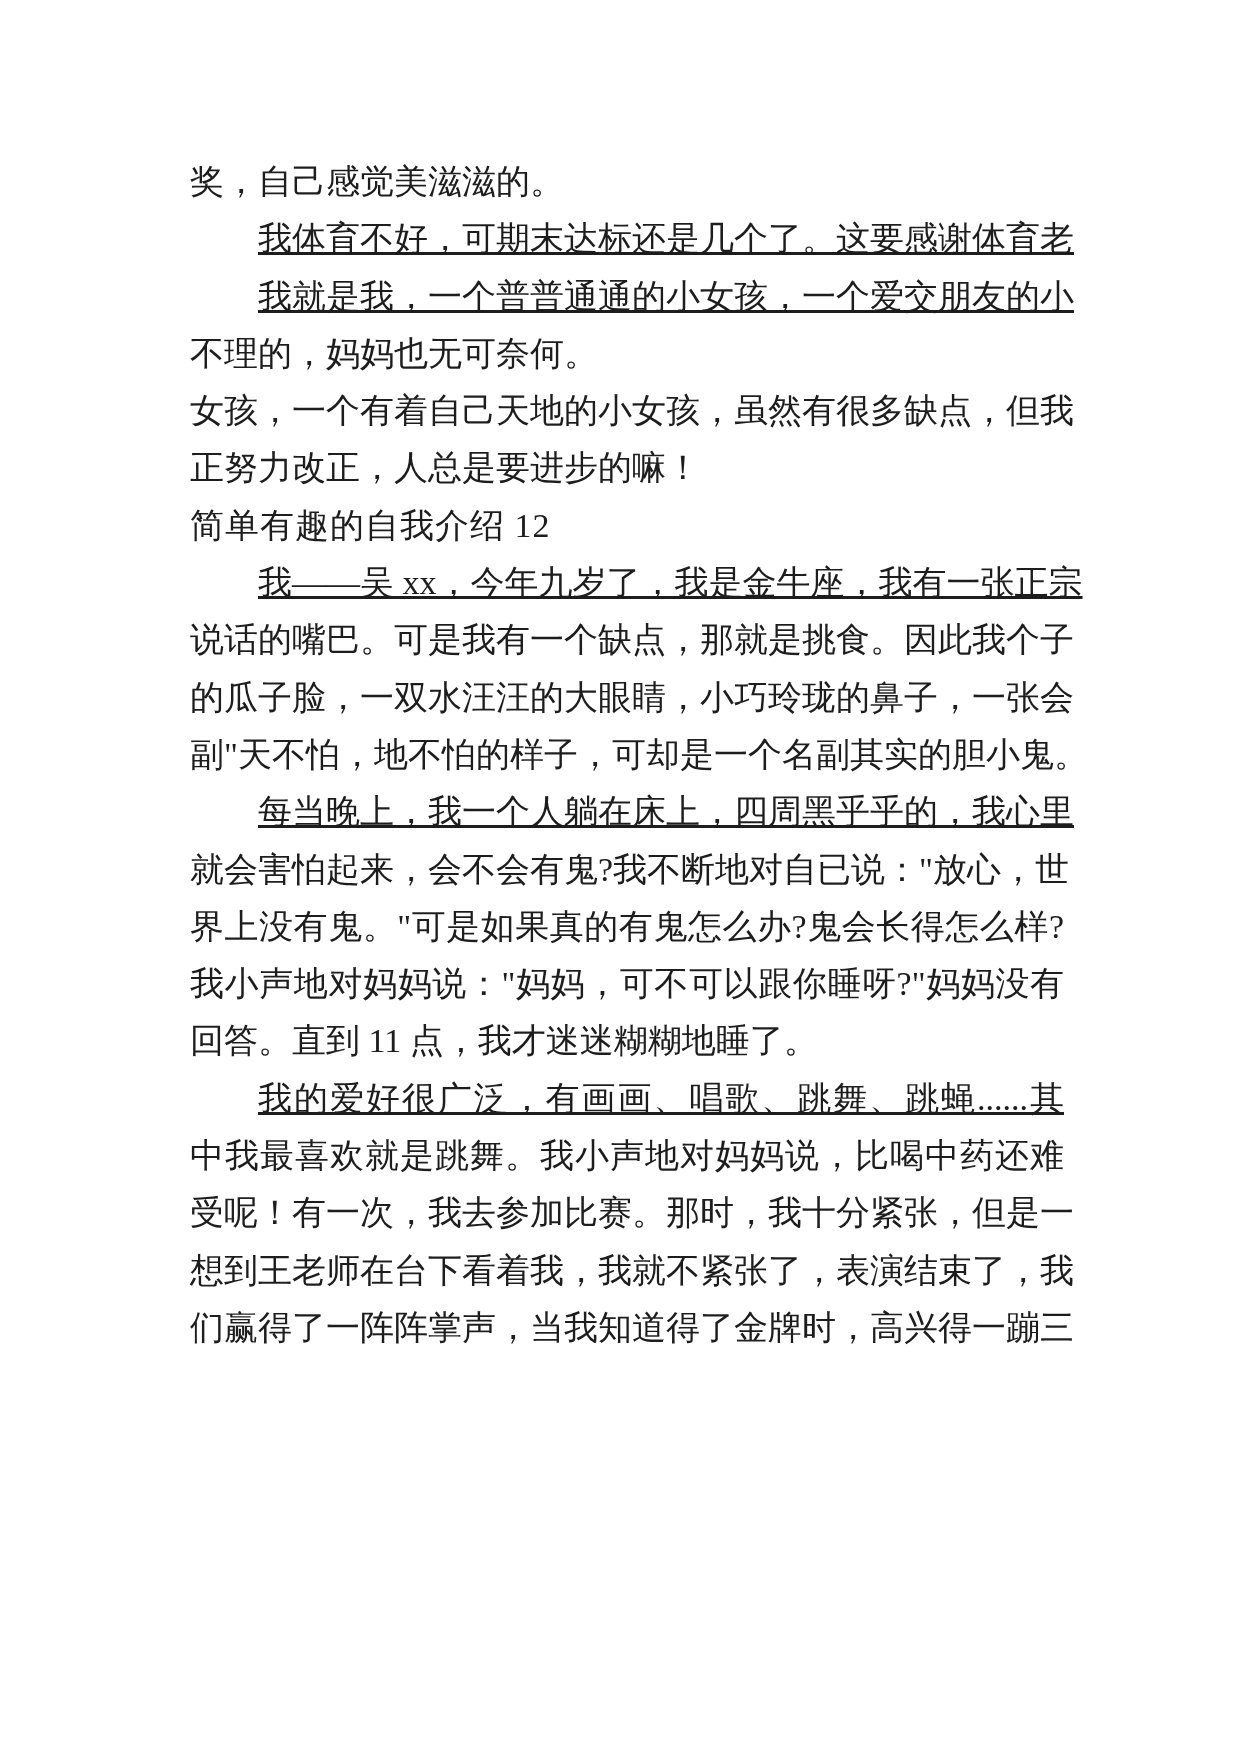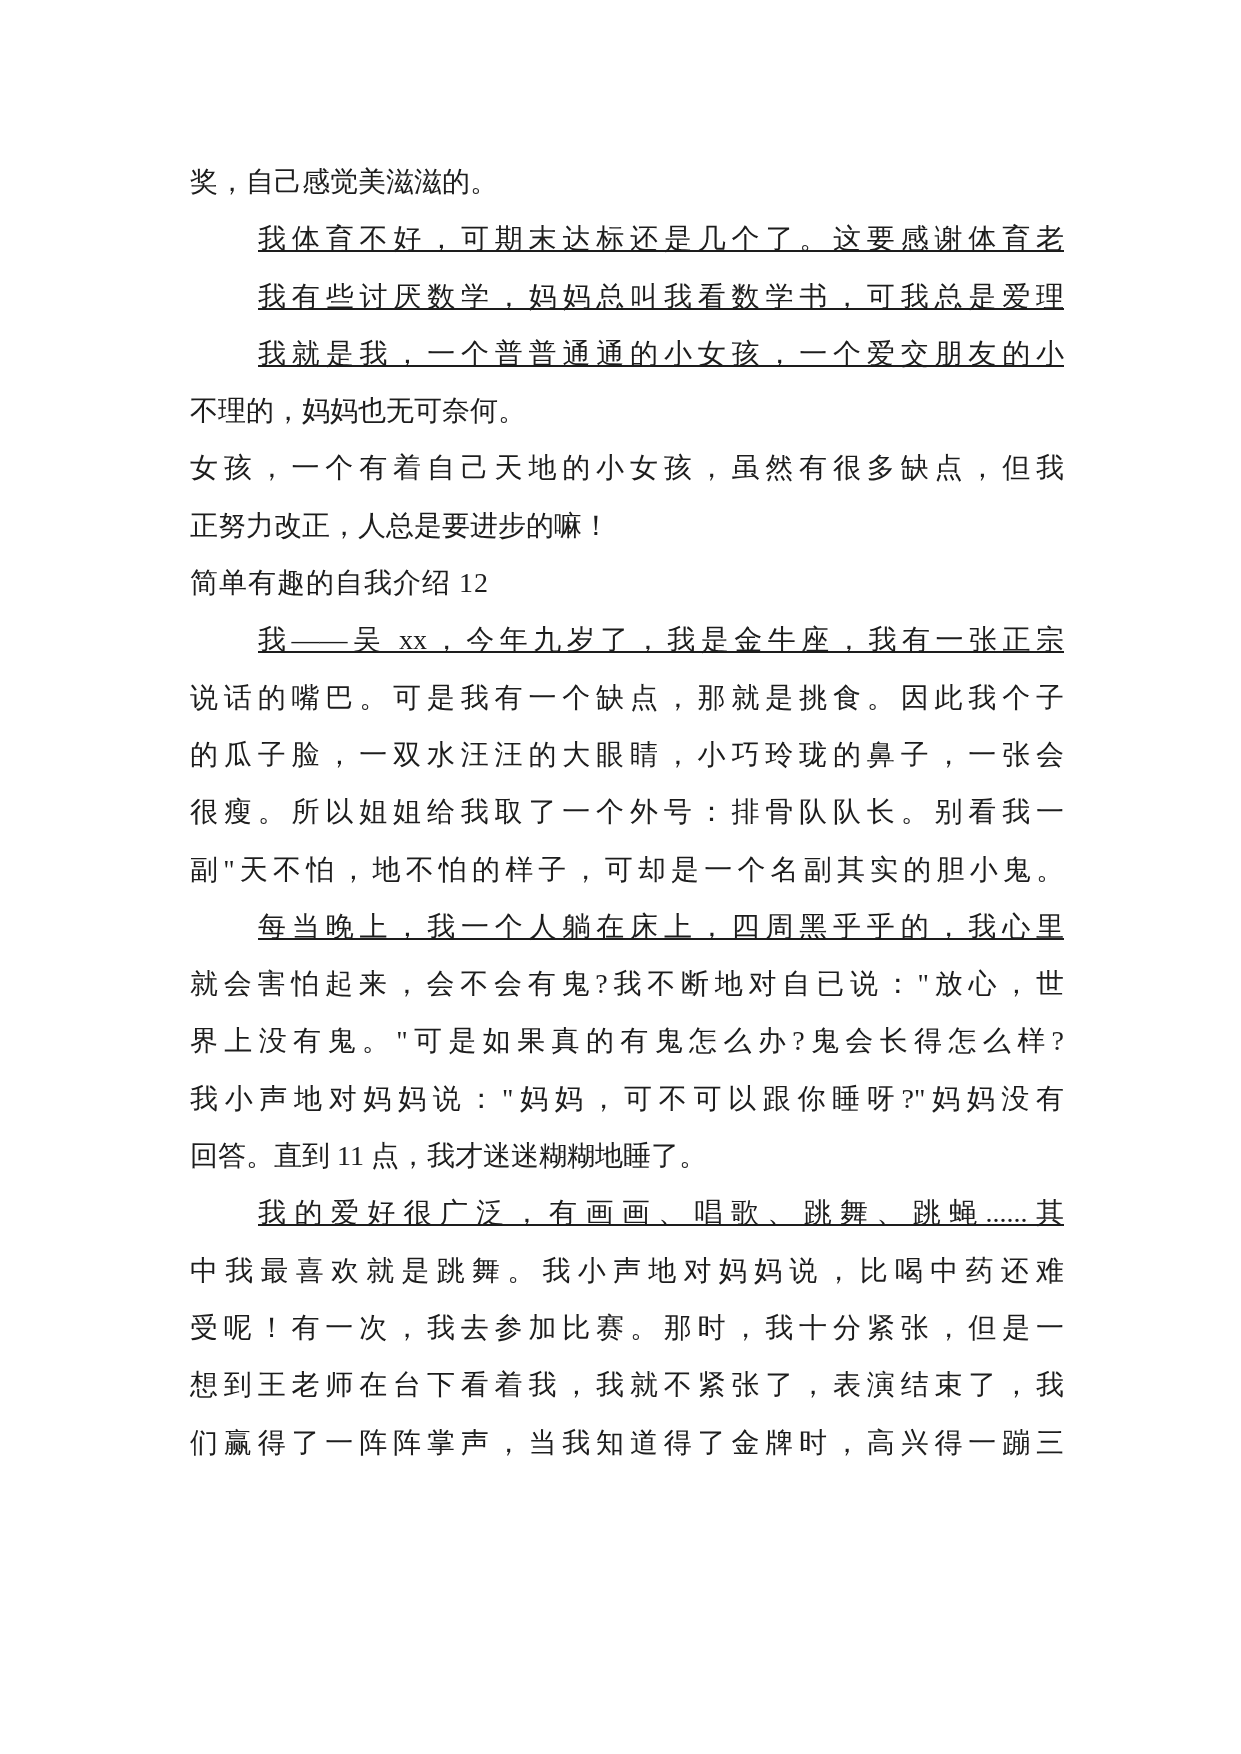--- a/index.html
+++ b/index.html
@@ -12,51 +12,49 @@
     overflow: hidden;
   }
   .content {
     position: absolute;
     left: 190px;
     top: 153px;
     width: 874px;
   }
   .line {
     font-family: "Liberation Serif", "DejaVu Serif", serif;
-    font-size: 28px;
+    font-size: 34px;
     line-height: 57.3px;
     font-weight: 400;
     color: #1d1d1d;
     white-space: nowrap;
     text-align: left;
   }
   .line.indent { padding-left: 68px; text-decoration: underline; }
   .line.j {
     text-align: justify;
     text-align-last: justify;
   }
   .line.heading { letter-spacing: 1px; }
 </style>
 </head>
 <body>
 
 <div class="page">
   <div class="content">
       <div class="line">奖，自己感觉美滋滋的。</div>
       <div class="line indent j">我体育不好，可期末达标还是几个了。这要感谢体育老</div>
-      <div class="line indent j">我有些讨厌数学，妈妈总叫我看数学书，可我总是爱理</div>
       <div class="line indent j">我就是我，一个普普通通的小女孩，一个爱交朋友的小</div>
       <div class="line">不理的，妈妈也无可奈何。</div>
       <div class="line j">女孩，一个有着自己天地的小女孩，虽然有很多缺点，但我</div>
       <div class="line">正努力改正，人总是要进步的嘛！</div>
       <div class="line heading">简单有趣的自我介绍 12</div>
       <div class="line indent j">我——吴 xx，今年九岁了，我是金牛座，我有一张正宗</div>
       <div class="line j">说话的嘴巴。可是我有一个缺点，那就是挑食。因此我个子</div>
       <div class="line j">的瓜子脸，一双水汪汪的大眼睛，小巧玲珑的鼻子，一张会</div>
-      <div class="line j">很瘦。所以姐姐给我取了一个外号：排骨队队长。别看我一</div>
       <div class="line j">副"天不怕，地不怕的样子，可却是一个名副其实的胆小鬼。</div>
       <div class="line indent j">每当晚上，我一个人躺在床上，四周黑乎乎的，我心里</div>
       <div class="line j">就会害怕起来，会不会有鬼?我不断地对自已说："放心，世</div>
       <div class="line j">界上没有鬼。"可是如果真的有鬼怎么办?鬼会长得怎么样?</div>
       <div class="line j">我小声地对妈妈说："妈妈，可不可以跟你睡呀?"妈妈没有</div>
       <div class="line">回答。直到 11 点，我才迷迷糊糊地睡了。</div>
       <div class="line indent j">我的爱好很广泛，有画画、唱歌、跳舞、跳蝇......其</div>
       <div class="line j">中我最喜欢就是跳舞。我小声地对妈妈说，比喝中药还难</div>
       <div class="line j">受呢！有一次，我去参加比赛。那时，我十分紧张，但是一</div>
       <div class="line j">想到王老师在台下看着我，我就不紧张了，表演结束了，我</div>

